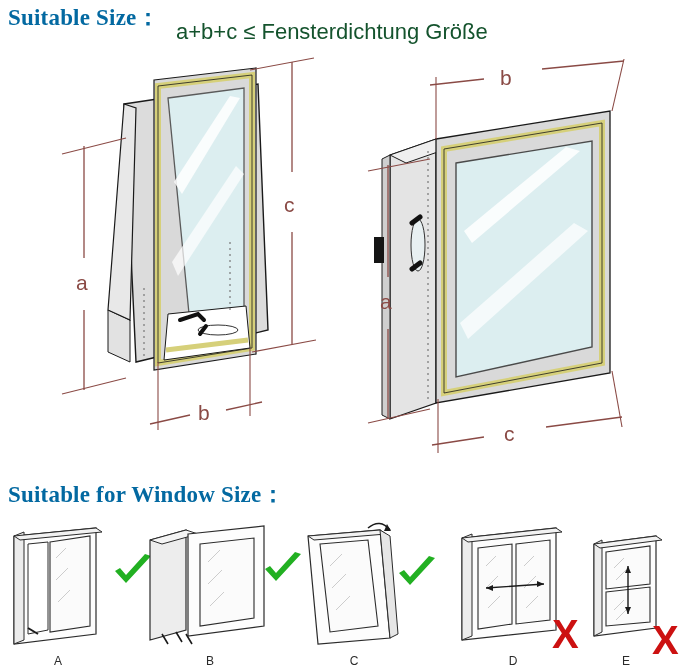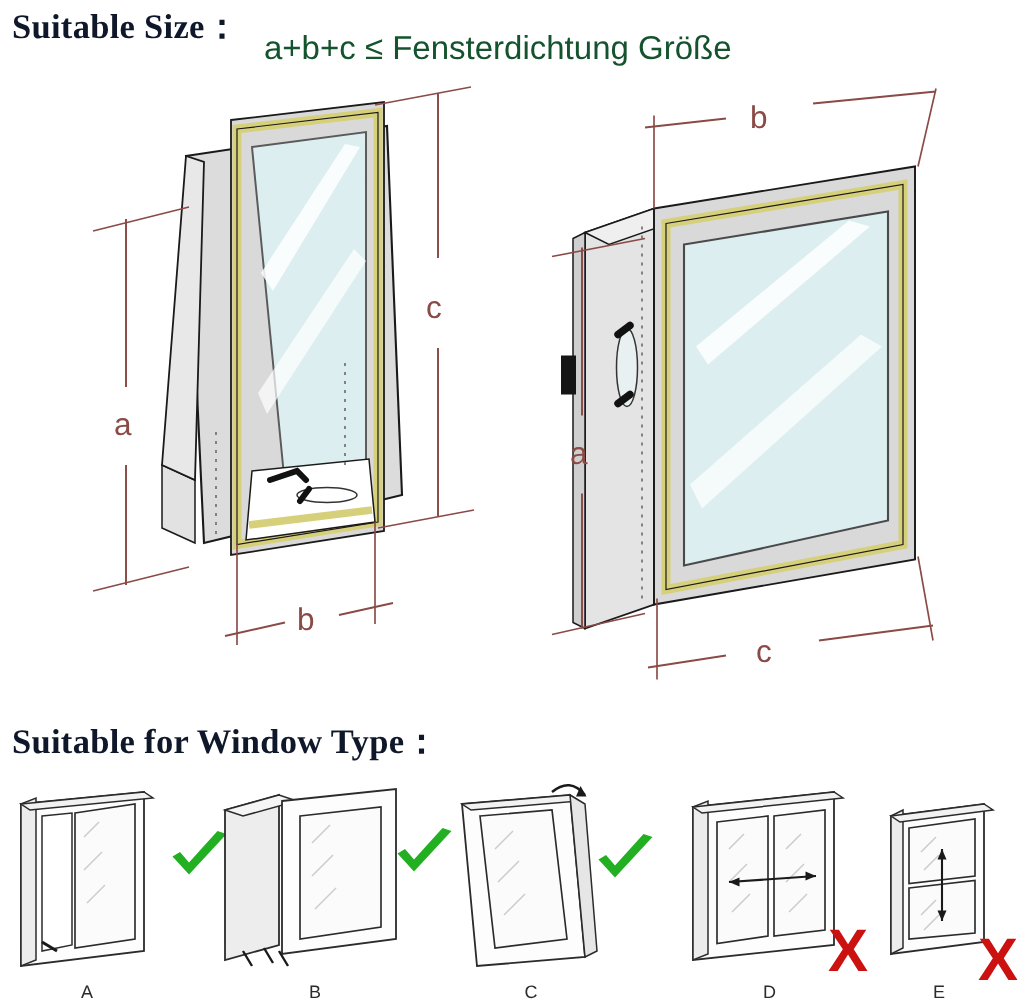--- a/index.html
+++ b/index.html
@@ -13,21 +13,21 @@
     position: relative;
     overflow: hidden;
     font-family: "Liberation Sans", sans-serif;
   }
 
   
   .heading {
     position: absolute;
     font-family: "Liberation Serif", serif;
     font-weight: bold;
-    color: #0f172a;
+    color: #0369a1;
     white-space: nowrap;
     letter-spacing: 0.2px;
   }
   #heading-size      { left: 8px;  top: 2px;   font-size: 23px; }
   #heading-windowtype{ left: 8px;  top: 479px; font-size: 23px; }
 
   .formula {
     position: absolute;
     left: 176px;
     top: 19px;
@@ -83,21 +83,21 @@
     fill: #8a4a45;
   }
 </style>
 </head>
 <body>
 
 <div class="heading" id="heading-size">Suitable Size：</div>
 
 <div class="formula">a+b+c ≤ Fensterdichtung  Größe</div>
 
-<div class="heading" id="heading-windowtype">Suitable for Window Type：</div>
+<div class="heading" id="heading-windowtype">Suitable for Window Size：</div>
 
 <div class="diagram" id="diagram-awning">
   <svg width="320" height="390" viewBox="0 0 320 390">
 
     <polygon points="68,290 90,300 90,258 68,248" fill="#e2e2e2" stroke="#1a1a1a" stroke-width="1"></polygon>
 
     <polygon points="84,42 218,22 228,268 96,300" fill="#dcdcdc" stroke="#1a1a1a" stroke-width="1.4"></polygon>
 
     <polygon points="68,248 84,42 96,46 90,258" fill="#e8e8e8" stroke="#1a1a1a" stroke-width="1.2"></polygon>
 

